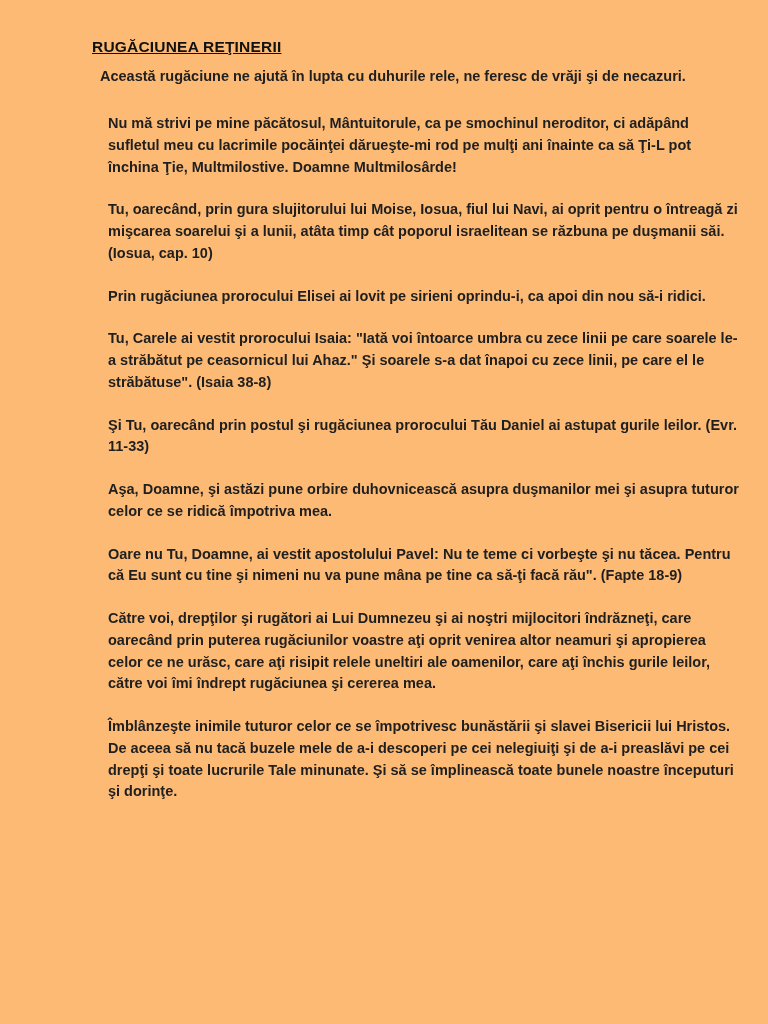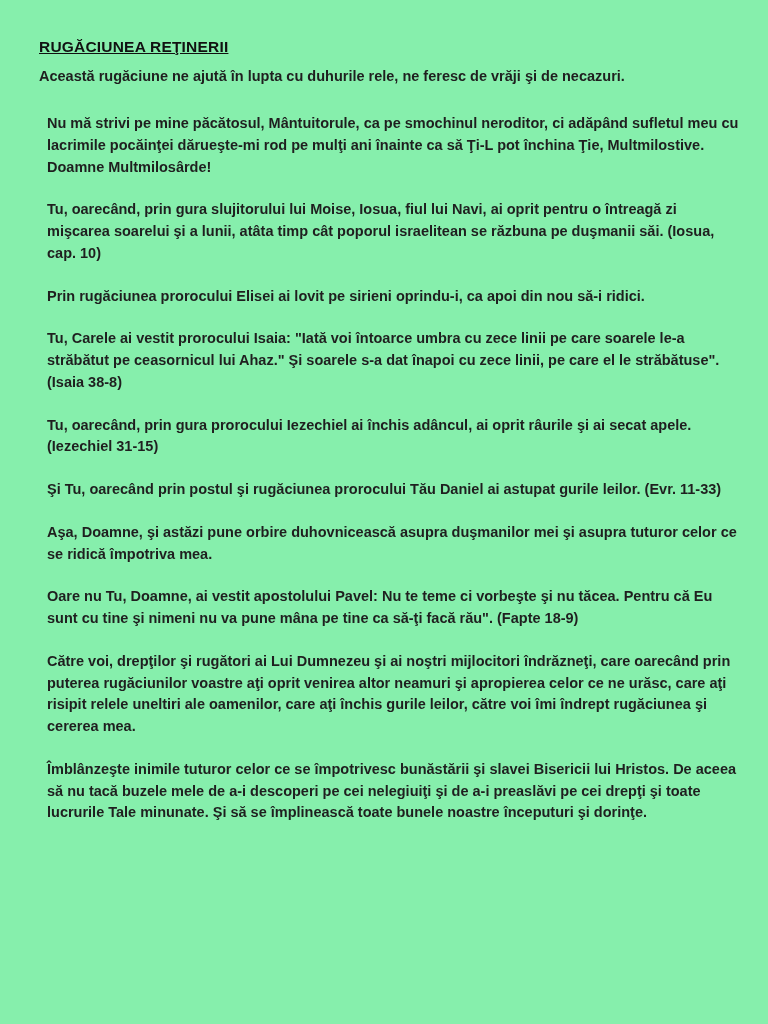--- a/index.html
+++ b/index.html
@@ -3,62 +3,61 @@
 <meta charset="utf-8">
 <style>
   html, body {
     margin: 0;
     padding: 0;
     background: #ffffff;
   }
   .page {
     width: 768px;
     height: 1024px;
-    background: #86efac;
+    background: #fdba74;
     box-sizing: border-box;
-    padding: 38px 26px 20px 39px;
+    padding: 38px 26px 20px 92px;
     font-family: "Liberation Sans", sans-serif;
     color: #1f1f1f;
     overflow: hidden;
   }
   .doc-title {
     font-size: 15.5px;
     font-weight: bold;
     color: #111111;
     text-decoration: underline;
     letter-spacing: 0.2px;
     margin: 0 0 10px 0;
   }
   .doc-subtitle {
     font-size: 14.5px;
     font-weight: bold;
     color: #1f1f1f;
-    margin: 0 0 26px 0;
+    margin: 0 0 26px 8px;
     line-height: 1.45;
   }
   .doc-paragraph {
     font-size: 14.5px;
     font-weight: bold;
     color: #1f1f1f;
     line-height: 1.5;
-    margin: 0 0 21px 8px;
+    margin: 0 0 21px 16px;
     text-align: left;
   }
 </style>
 </head>
 <body>
 
 <div class="page">
   <h1 class="doc-title">RUGĂCIUNEA REŢINERII</h1>
 
   <p class="doc-subtitle">Această rugăciune ne ajută în lupta cu duhurile rele, ne feresc de vrăji şi de necazuri.</p>
 
   <p class="doc-paragraph">Nu mă strivi pe mine păcătosul, Mântuitorule, ca pe smochinul neroditor, ci adăpând sufletul meu cu lacrimile pocăinţei dărueşte-mi rod pe mulţi ani înainte ca să Ţi-L pot închina Ţie, Multmilostive. Doamne Multmilosârde!</p>
   <p class="doc-paragraph">Tu, oarecând, prin gura slujitorului lui Moise, Iosua, fiul lui Navi, ai oprit pentru o întreagă zi mişcarea soarelui şi a lunii, atâta timp cât poporul israelitean se răzbuna pe duşmanii săi. (Iosua, cap. 10)</p>
   <p class="doc-paragraph">Prin rugăciunea prorocului Elisei ai lovit pe sirieni oprindu-i, ca apoi din nou să-i ridici.</p>
   <p class="doc-paragraph">Tu, Carele ai vestit prorocului Isaia: "Iată voi întoarce umbra cu zece linii pe care soarele le-a străbătut pe ceasornicul lui Ahaz." Şi soarele s-a dat înapoi cu zece linii, pe care el le străbătuse". (Isaia 38-8)</p>
-  <p class="doc-paragraph">Tu, oarecând, prin gura prorocului Iezechiel ai închis adâncul, ai oprit râurile şi ai secat apele. (Iezechiel 31-15)</p>
   <p class="doc-paragraph">Şi Tu, oarecând prin postul şi rugăciunea prorocului Tău Daniel ai astupat gurile leilor. (Evr. 11-33)</p>
   <p class="doc-paragraph">Aşa, Doamne, şi astăzi pune orbire duhovnicească asupra duşmanilor mei şi asupra tuturor celor ce se ridică împotriva mea.</p>
   <p class="doc-paragraph">Oare nu Tu, Doamne, ai vestit apostolului Pavel: Nu te teme ci vorbeşte şi nu tăcea. Pentru că Eu sunt cu tine şi nimeni nu va pune mâna pe tine ca să-ţi facă rău". (Fapte 18-9)</p>
   <p class="doc-paragraph">Către voi, drepţilor şi rugători ai Lui Dumnezeu şi ai noştri mijlocitori îndrăzneţi, care oarecând prin puterea rugăciunilor voastre aţi oprit venirea altor neamuri şi apropierea celor ce ne urăsc, care aţi risipit relele uneltiri ale oamenilor, care aţi închis gurile leilor, către voi îmi îndrept rugăciunea şi cererea mea.</p>
   <p class="doc-paragraph">Îmblânzeşte inimile tuturor celor ce se împotrivesc bunăstării şi slavei Bisericii lui Hristos. De aceea să nu tacă buzele mele de a-i descoperi pe cei nelegiuiţi şi de a-i preaslăvi pe cei drepţi şi toate lucrurile Tale minunate. Şi să se împlinească toate bunele noastre începuturi şi dorinţe.</p>
 </div>
 
 </body></html>

